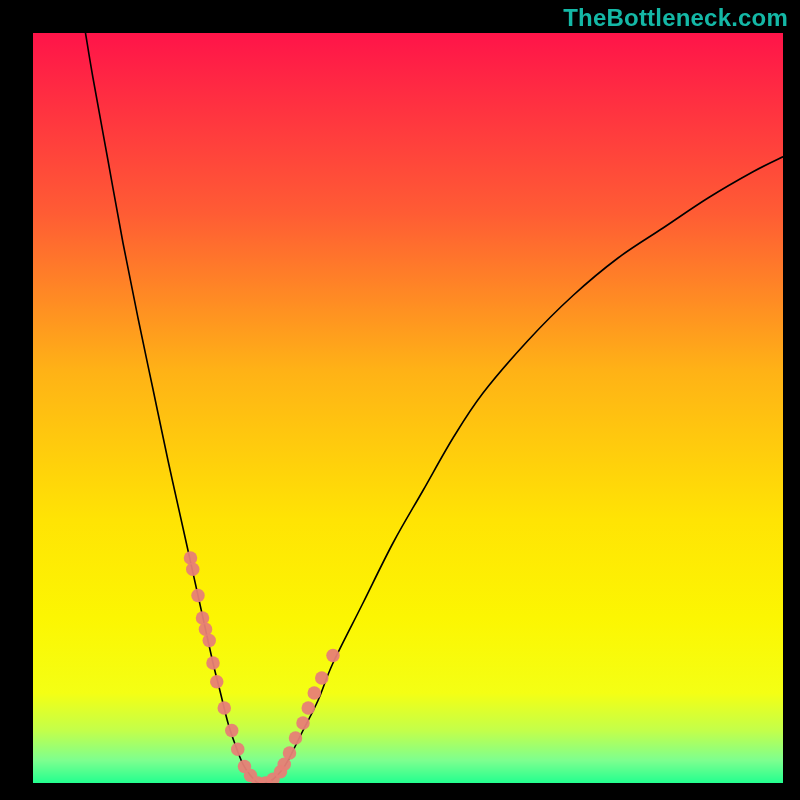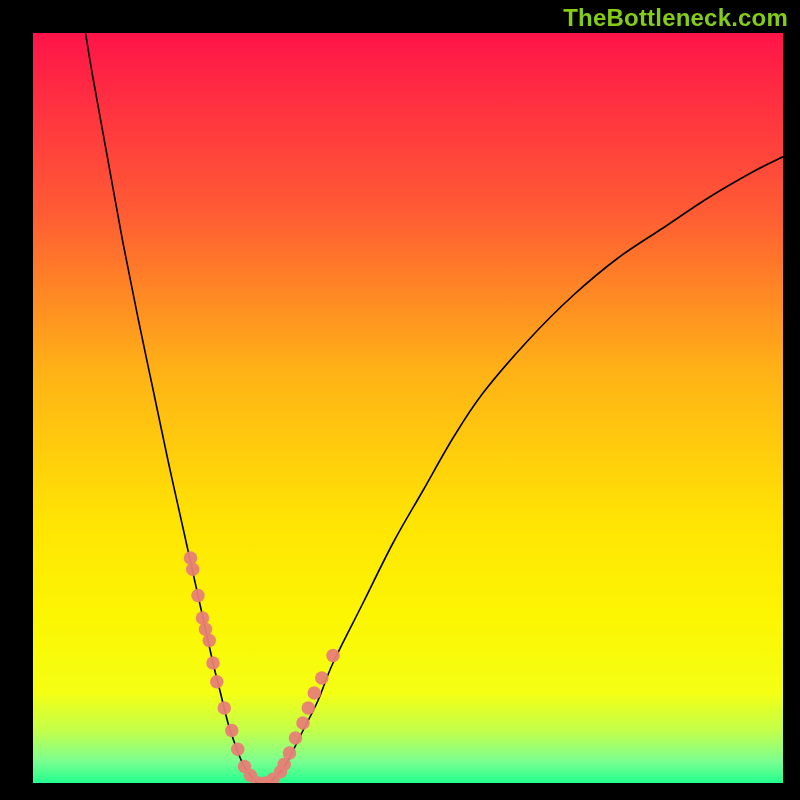--- a/index.html
+++ b/index.html
@@ -34,21 +34,21 @@
   .overlay {
     position: absolute;
     left: 0; top: 0;
     width: 100%; height: 100%;
     pointer-events: none;
   }
   .watermark {
     position: absolute;
     top: 4px;
     right: 12px;
-    color: #84cc16;
+    color: #14b8a6;
     font-weight: 700;
     font-size: 24px;
     letter-spacing: 0.2px;
     pointer-events: none;
   }
 </style>
 </head>
 <body>
 
 <div class="frame">

